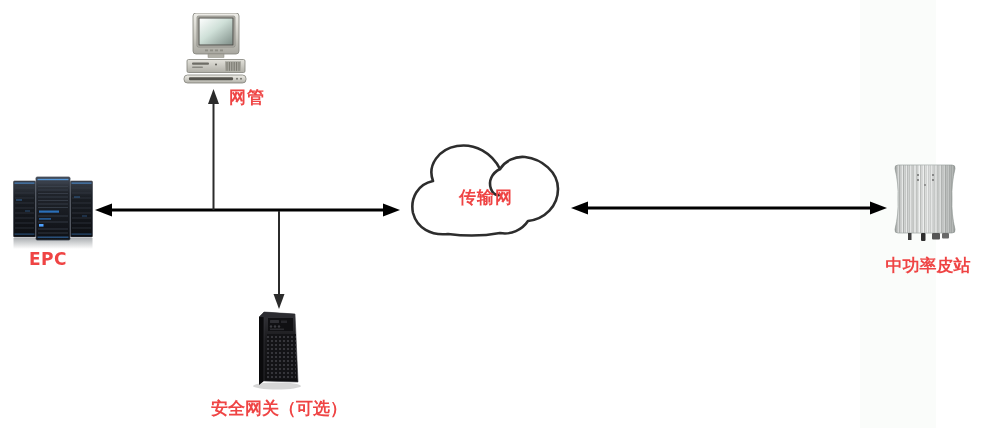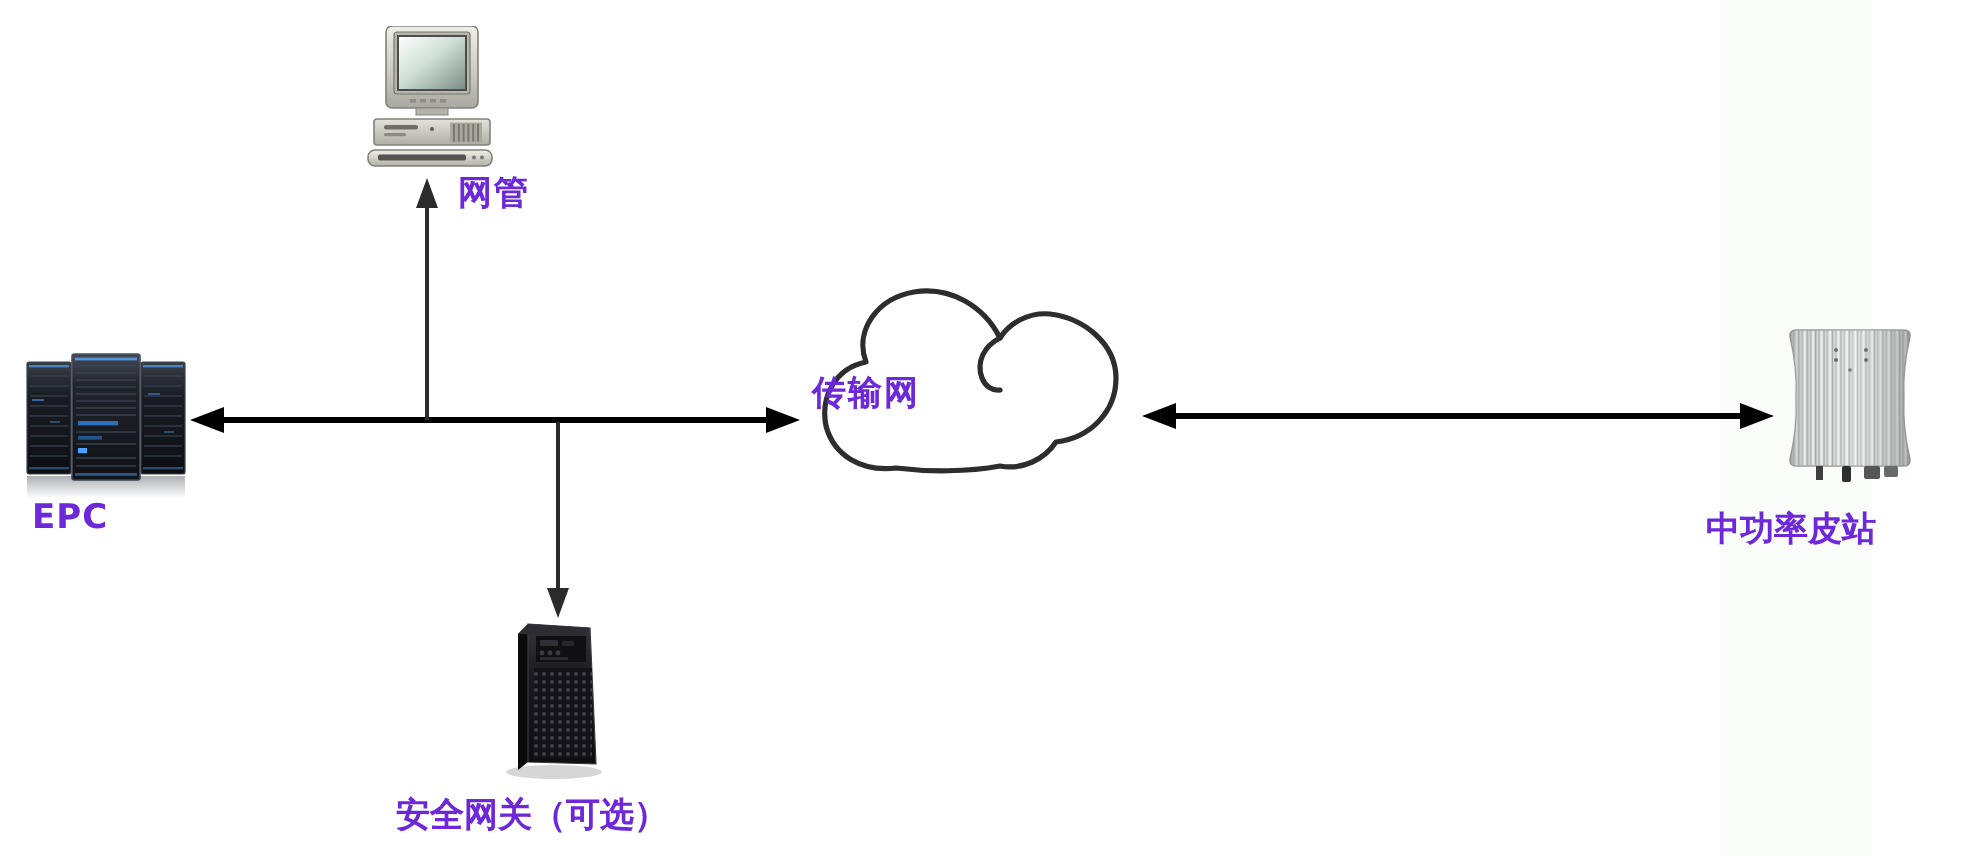--- a/index.html
+++ b/index.html
@@ -4,21 +4,21 @@
 <style>
   html,body{margin:0;padding:0;background:#ffffff;}
   .stage{
     position:relative;width:993px;height:428px;background:#ffffff;overflow:hidden;
     font-family:"DejaVu Sans","Liberation Sans",sans-serif;
   }
   .bg-band{position:absolute;left:860px;top:0;width:76px;height:428px;background:#fafcfa;}
   .links{position:absolute;left:0;top:0;width:993px;height:428px;}
   .node-icon{position:absolute;}
   .node-label{
-    position:absolute;color:#6d28d9;font-weight:bold;text-align:left;
+    position:absolute;color:#ef4444;font-weight:bold;text-align:center;
     white-space:nowrap;line-height:1.1;
   }
   .lbl-epc{left:16px;top:250px;width:64px;font-size:17px;letter-spacing:0.5px;}
   .lbl-nms{left:229px;top:88px;font-size:17px;letter-spacing:1px;}
   .lbl-cloud{left:406px;top:188px;width:160px;font-size:17px;letter-spacing:1px;}
   .lbl-secgw{left:198px;top:399px;width:162px;font-size:17px;}
   .lbl-pico{left:853px;top:256px;width:150px;font-size:17px;}
 </style>
 </head>
 <body>

